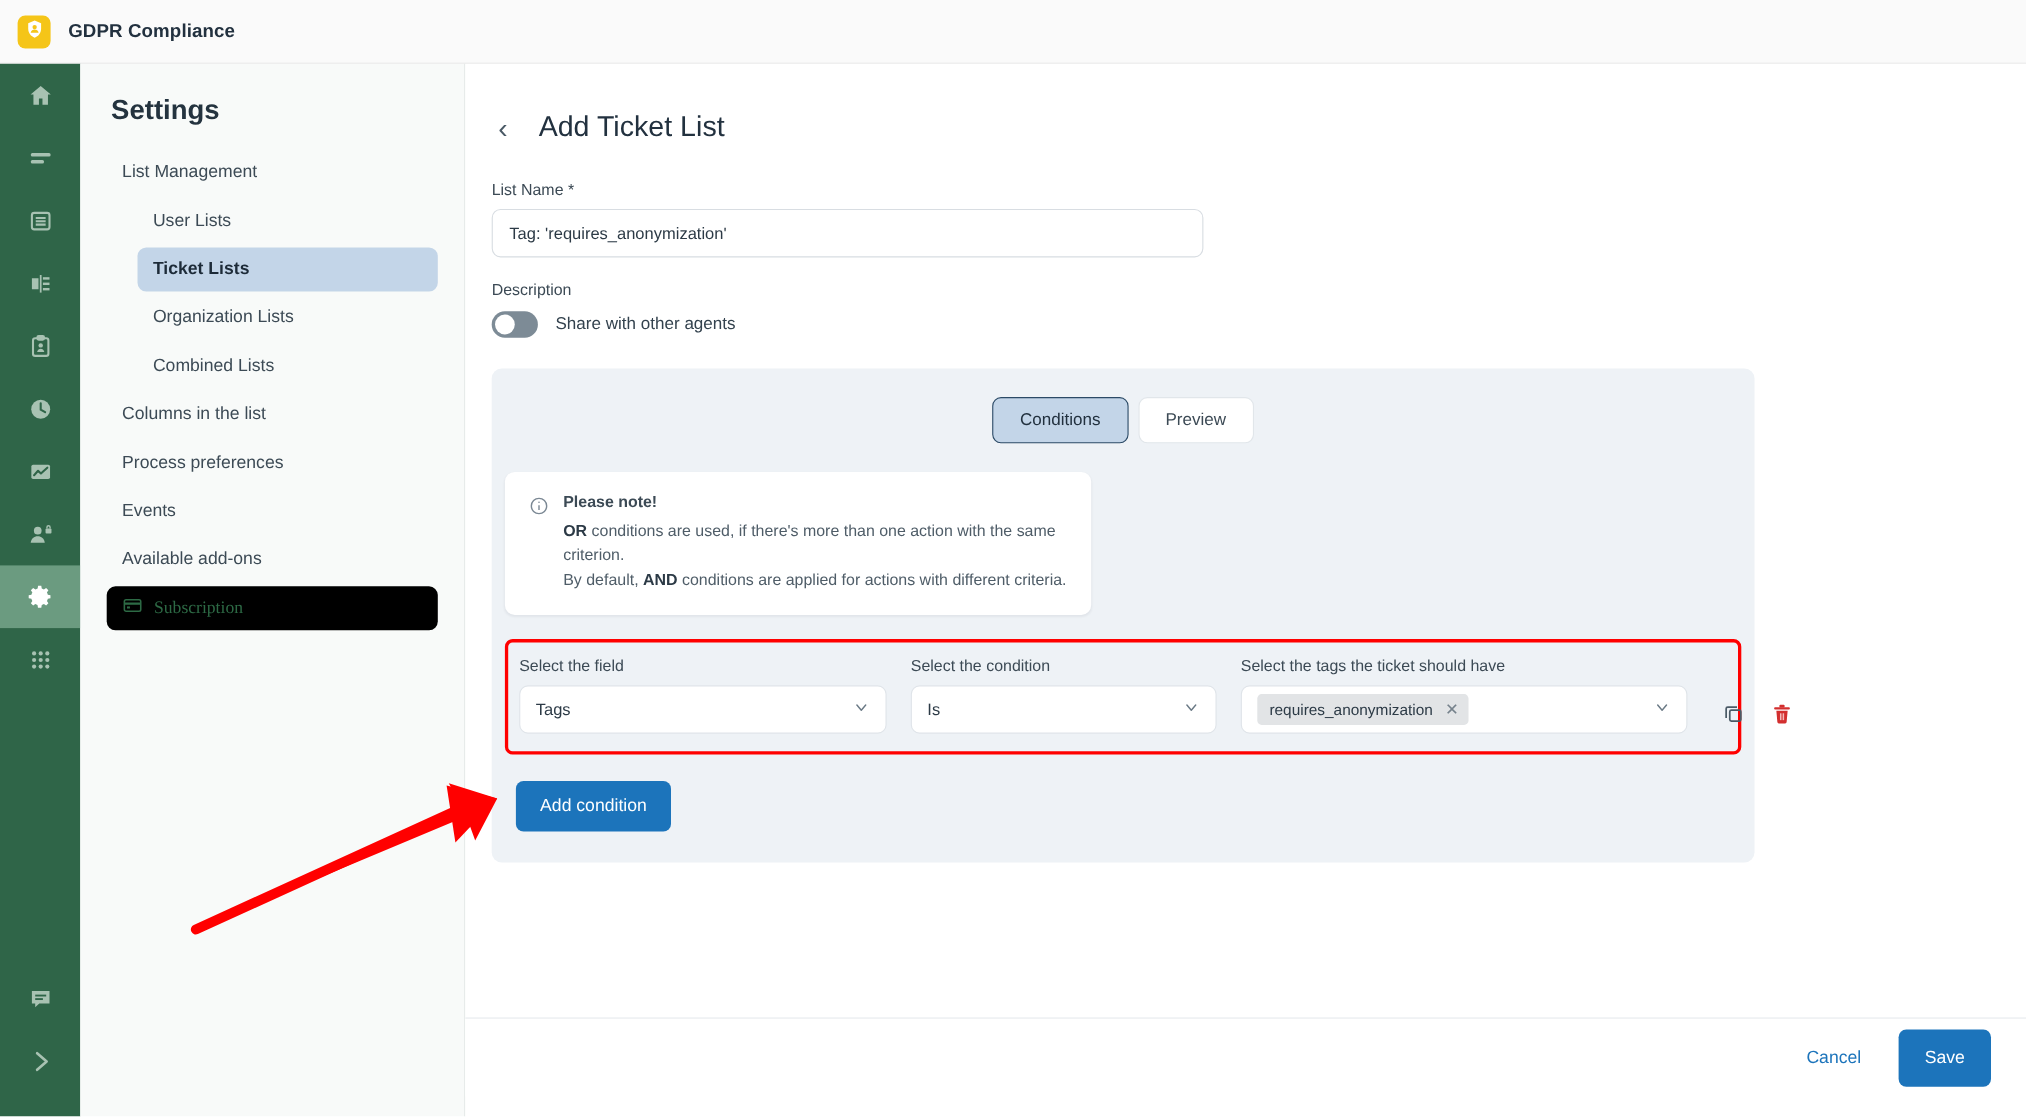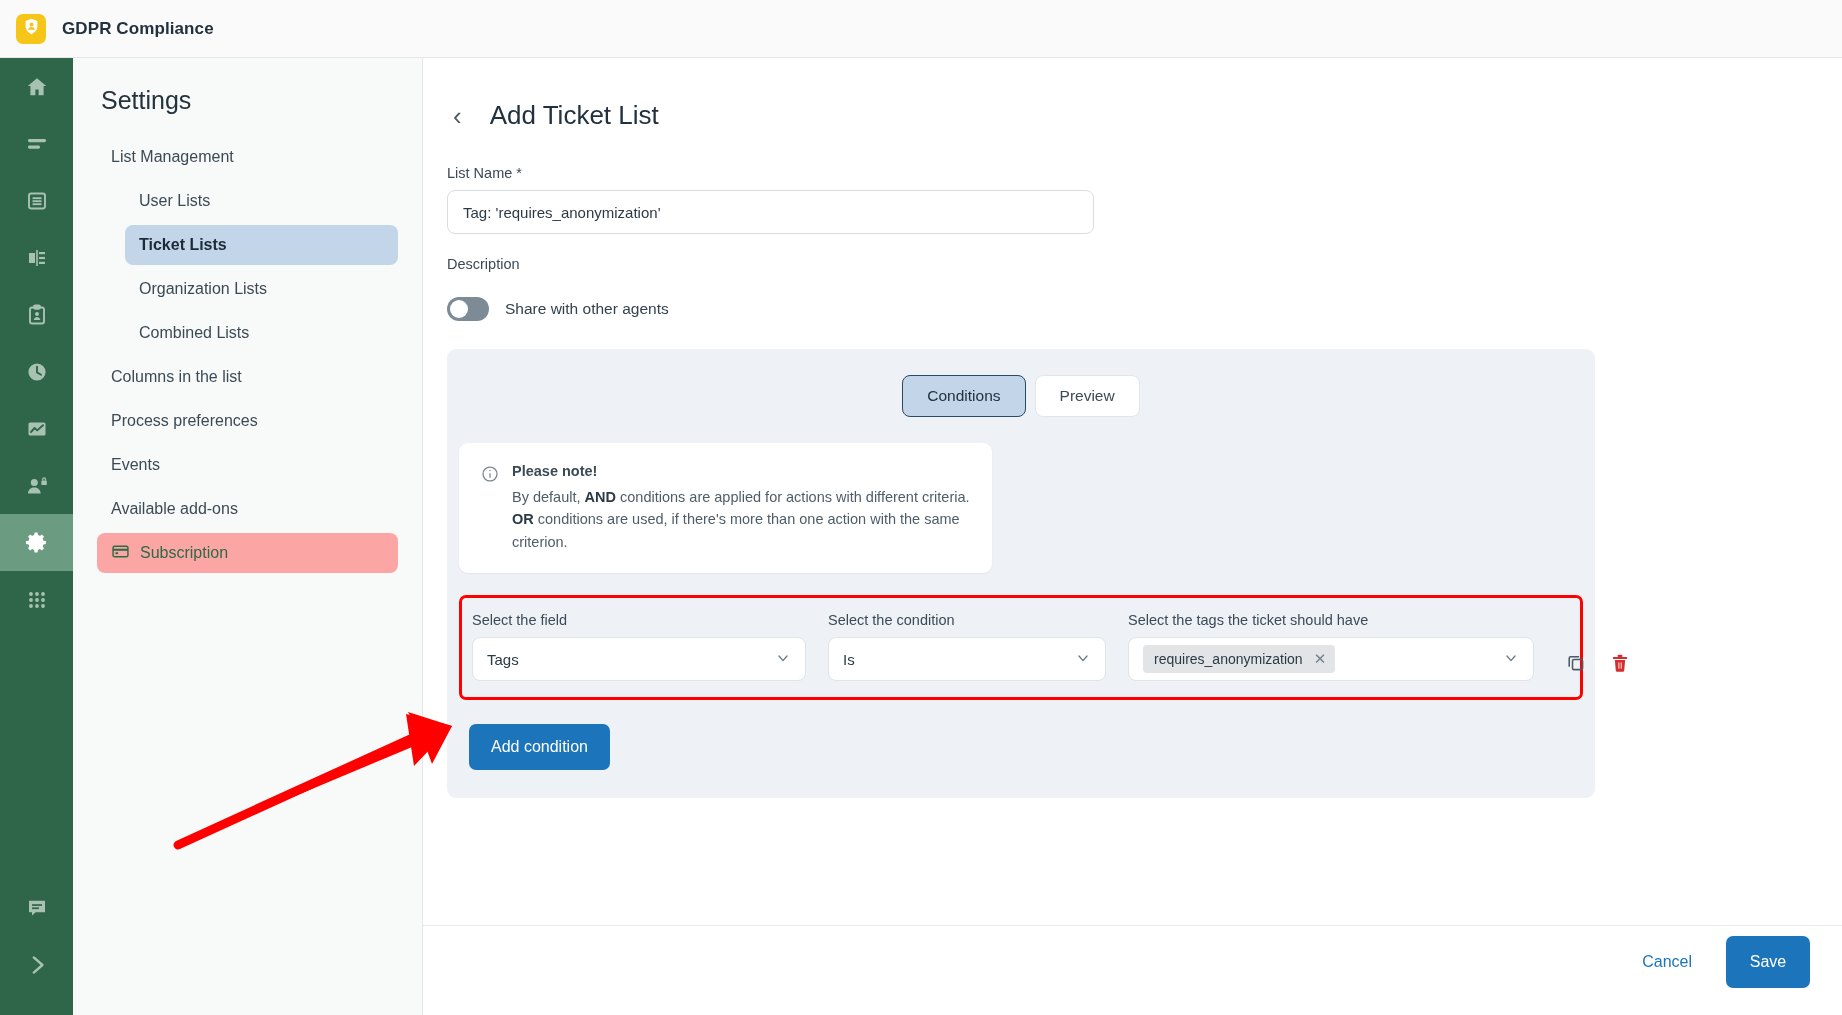--- a/index.html
+++ b/index.html
@@ -36,50 +36,50 @@
   .rail-item.active { background: #6b9b80; }
   .rail-item svg { display: block; }
   .rail-spacer { flex: 1 1 auto; }
 
   
   .sidebar {
     position: absolute; top: 58px; left: 73px; width: 350px; height: 957px;
     background: #f8faf9; border-right: 1px solid #e3e8e6;
     padding: 28px 24px 0 24px;
   }
-  .sidebar-title { font-size: 25px; color: #24333f; font-weight: 400; margin-bottom: 22px; padding-left: 4px; }
+  .sidebar-title { font-size: 25px; color: #24333f; font-weight: 700; margin-bottom: 22px; padding-left: 4px; }
   .nav-item {
     display: flex; align-items: center; gap: 10px;
     height: 40px; border-radius: 8px; padding: 0 14px;
     font-size: 16px; color: #3c4a55; cursor: pointer; margin-bottom: 4px;
   }
   .nav-item.sub { margin-left: 28px; }
   .nav-item.selected { background: #c3d5e8; color: #1d2b38; font-weight: 600; }
-  .nav-item.highlight { background: #fca5a5; color: #2d6a45; }
+  .nav-item.highlight { background: #000000; color: #2d6a45; font-family: Liberation Serif, serif; }
 
   
   .main {
     position: absolute; top: 58px; left: 423px; width: 1419px; height: 957px;
     background: #ffffff;
   }
   .main-head { display: flex; align-items: center; gap: 22px; padding: 42px 0 0 24px; }
   .back-chevron { font-size: 26px; color: #4a5a66; line-height: 1; cursor: pointer; padding: 0 6px; }
   .page-title { font-size: 26px; font-weight: 400; color: #22313f; }
 
   .form-area { padding: 34px 0 0 24px; }
   .field-label { font-size: 14.5px; color: #3c4a55; margin-bottom: 9px; }
   .text-input {
     width: 647px; height: 44px; border: 1px solid #d8dde2; border-radius: 8px;
     padding: 0 15px; font-size: 15px; color: #2c3a46; background: #fff;
     font-family: "Liberation Sans", sans-serif; outline: none;
   }
   .text-input::placeholder { color: #b2bcc4; }
   .field-gap { height: 22px; }
 
-  .toggle-row { display: flex; align-items: center; gap: 16px; margin-top: 25px; text-align: center; }
+  .toggle-row { display: flex; align-items: center; gap: 16px; margin-top: 11px; text-align: center; }
   .toggle {
     width: 42px; height: 24px; border-radius: 12px; background: #7d8b96;
     position: relative; cursor: pointer; flex: none;
   }
   .toggle-knob {
     position: absolute; top: 3px; left: 3px; width: 18px; height: 18px;
     border-radius: 50%; background: #fff;
   }
   .toggle-label { font-size: 15.5px; color: #33424e; }
 
@@ -368,24 +368,24 @@
           <span class="note-icon">
             <svg width="18" height="18" viewBox="0 0 24 24" fill="none" stroke="#7b8894" stroke-width="1.7">
               <circle cx="12" cy="12" r="9.3"></circle>
                 <line x1="12" y1="11" x2="12" y2="17"></line>
                 <circle cx="12" cy="7.4" r="1" fill="#7b8894" stroke="none"></circle>
             </svg>
           </span>
           <div>
             <div class="note-title">Please note!</div>
             <div class="note-line">
-              <span>By default, </span><b>AND</b><span> conditions are applied for actions with different criteria.</span>
+              <b>OR</b><span> conditions are used, if there's more than one action with the same criterion.</span>
             </div>
             <div class="note-line">
-              <b>OR</b><span> conditions are used, if there's more than one action with the same criterion.</span>
+              <span>By default, </span><b>AND</b><span> conditions are applied for actions with different criteria.</span>
             </div>
           </div>
         </div>
 
         <div class="cond-row">
           <div>
             <div class="cond-col-label">Select the field</div>
             <div class="select w-field">
               <span>Tags</span>
               <span class="caret">

